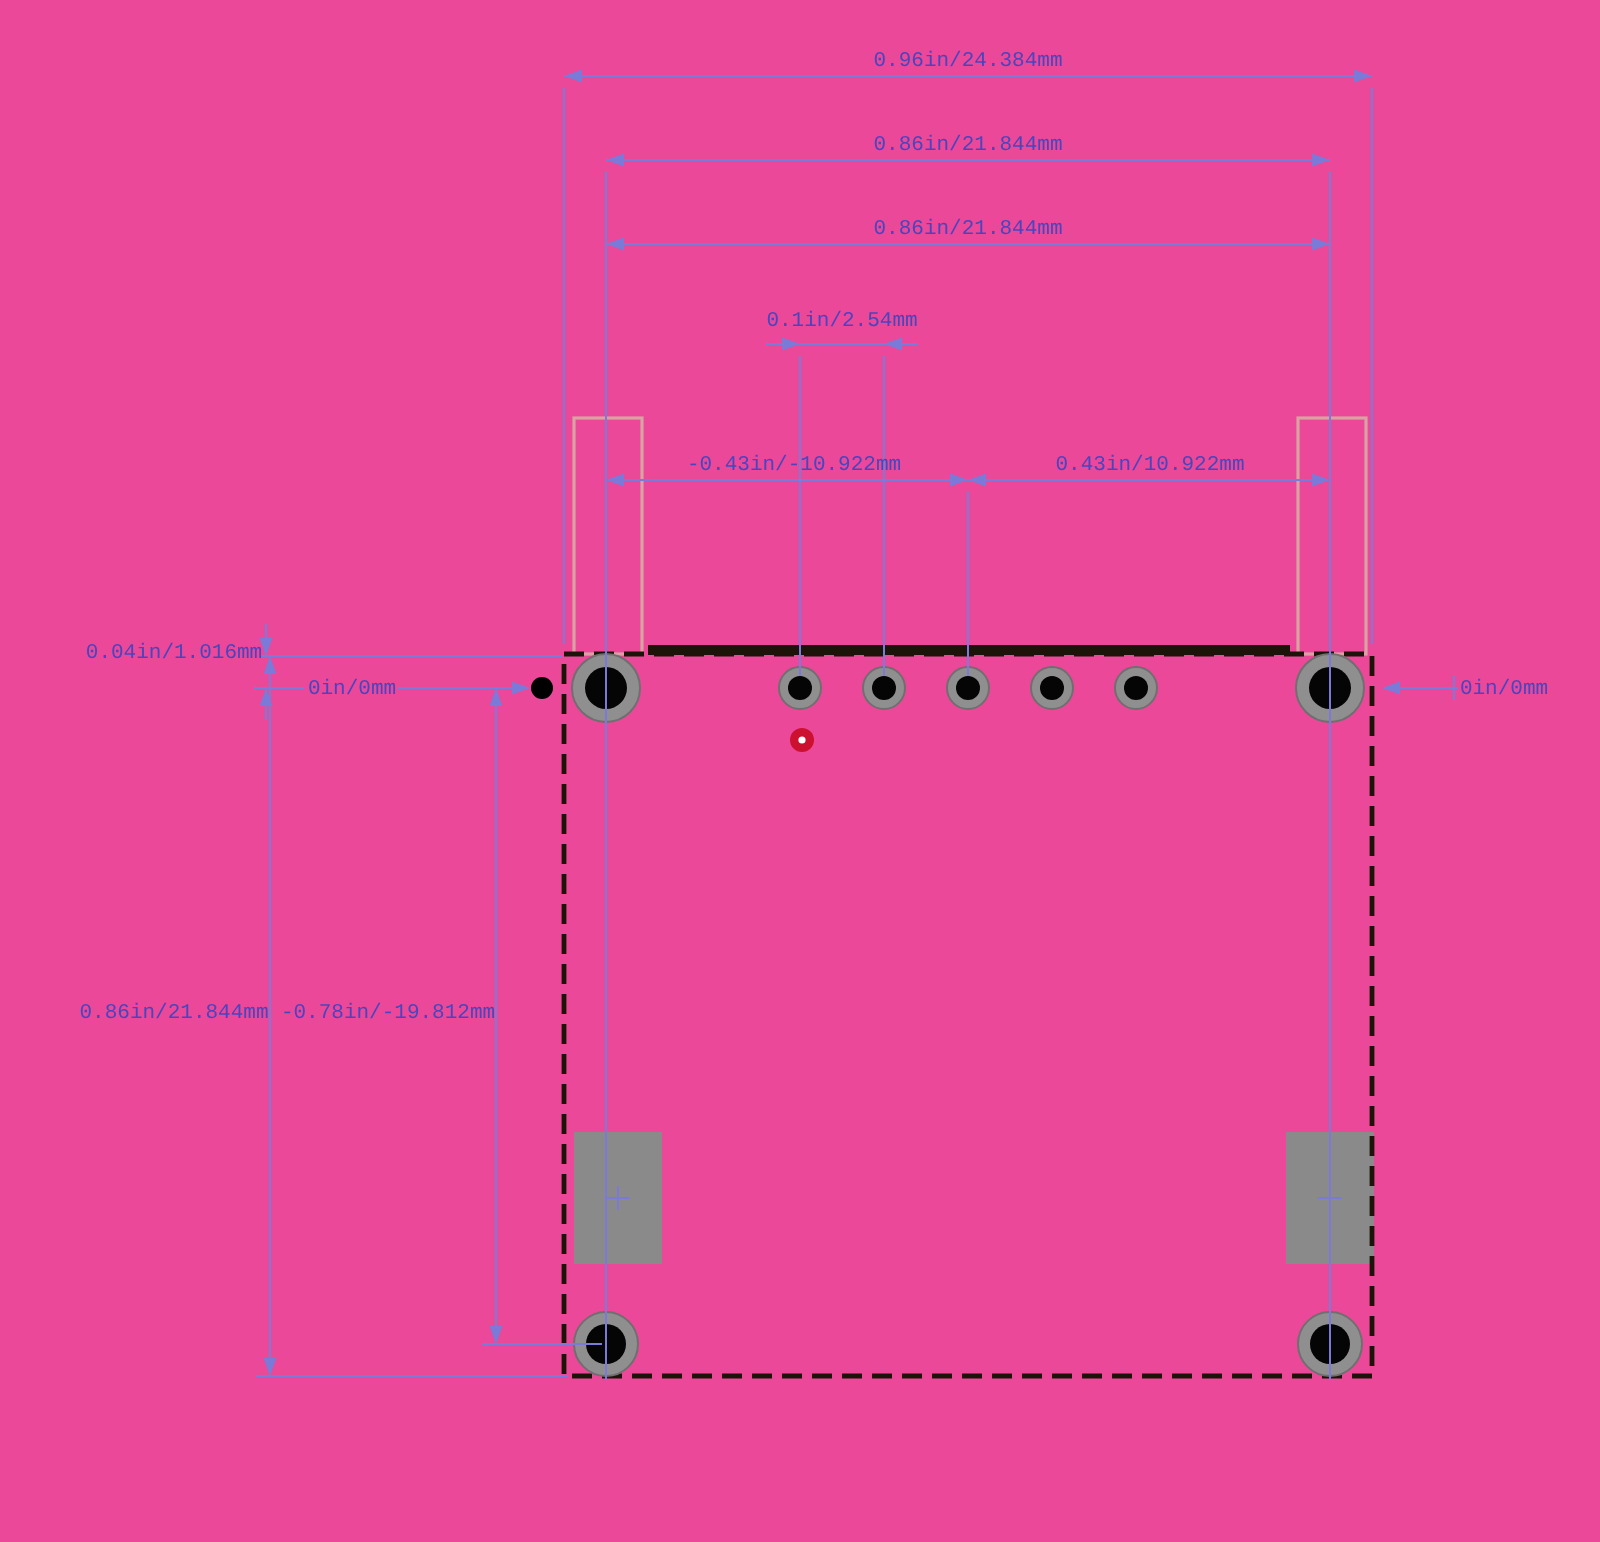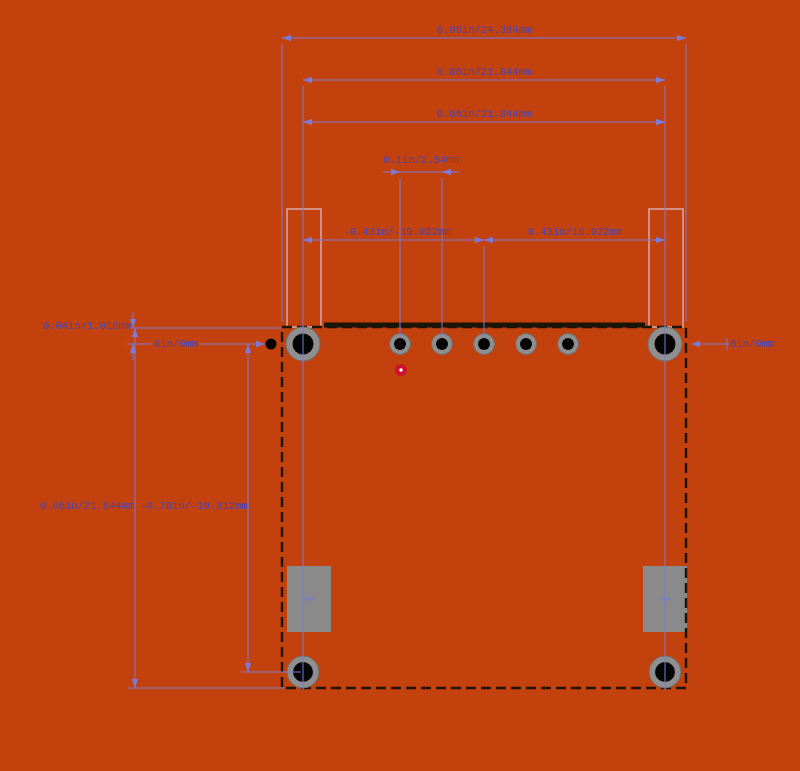--- a/index.html
+++ b/index.html
@@ -5,21 +5,21 @@
   html, body {
     margin: 0;
     padding: 0;
     background: #ffffff;
     font-family: "Liberation Sans", sans-serif;
   }
   .stage {
     position: relative;
     width: 800px;
     height: 771px;
-    background: #c2410c;
+    background: #ec4899;
     overflow: hidden;
   }
   svg { display: block; }
   text {
     font-family: "Liberation Mono", "DejaVu Sans Mono", monospace;
   }
 </style>
 </head>
 <body>
 

